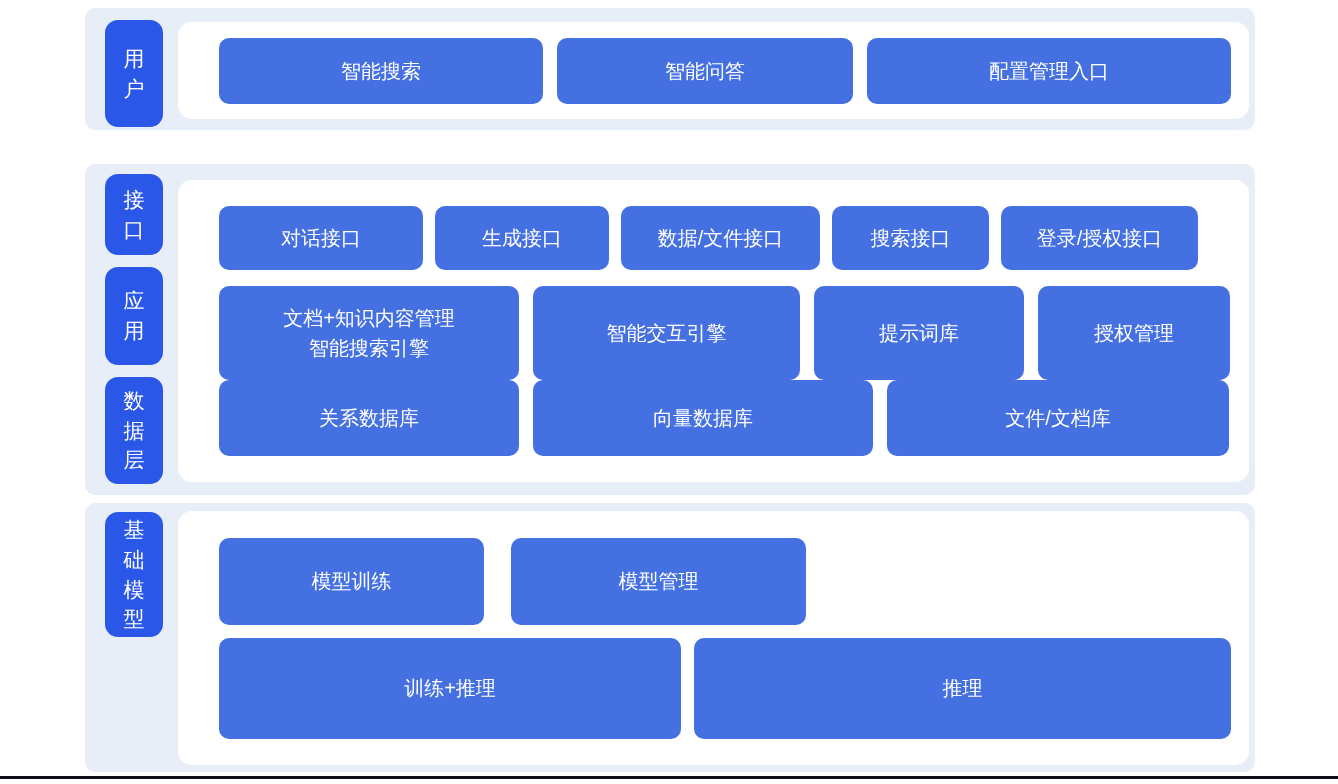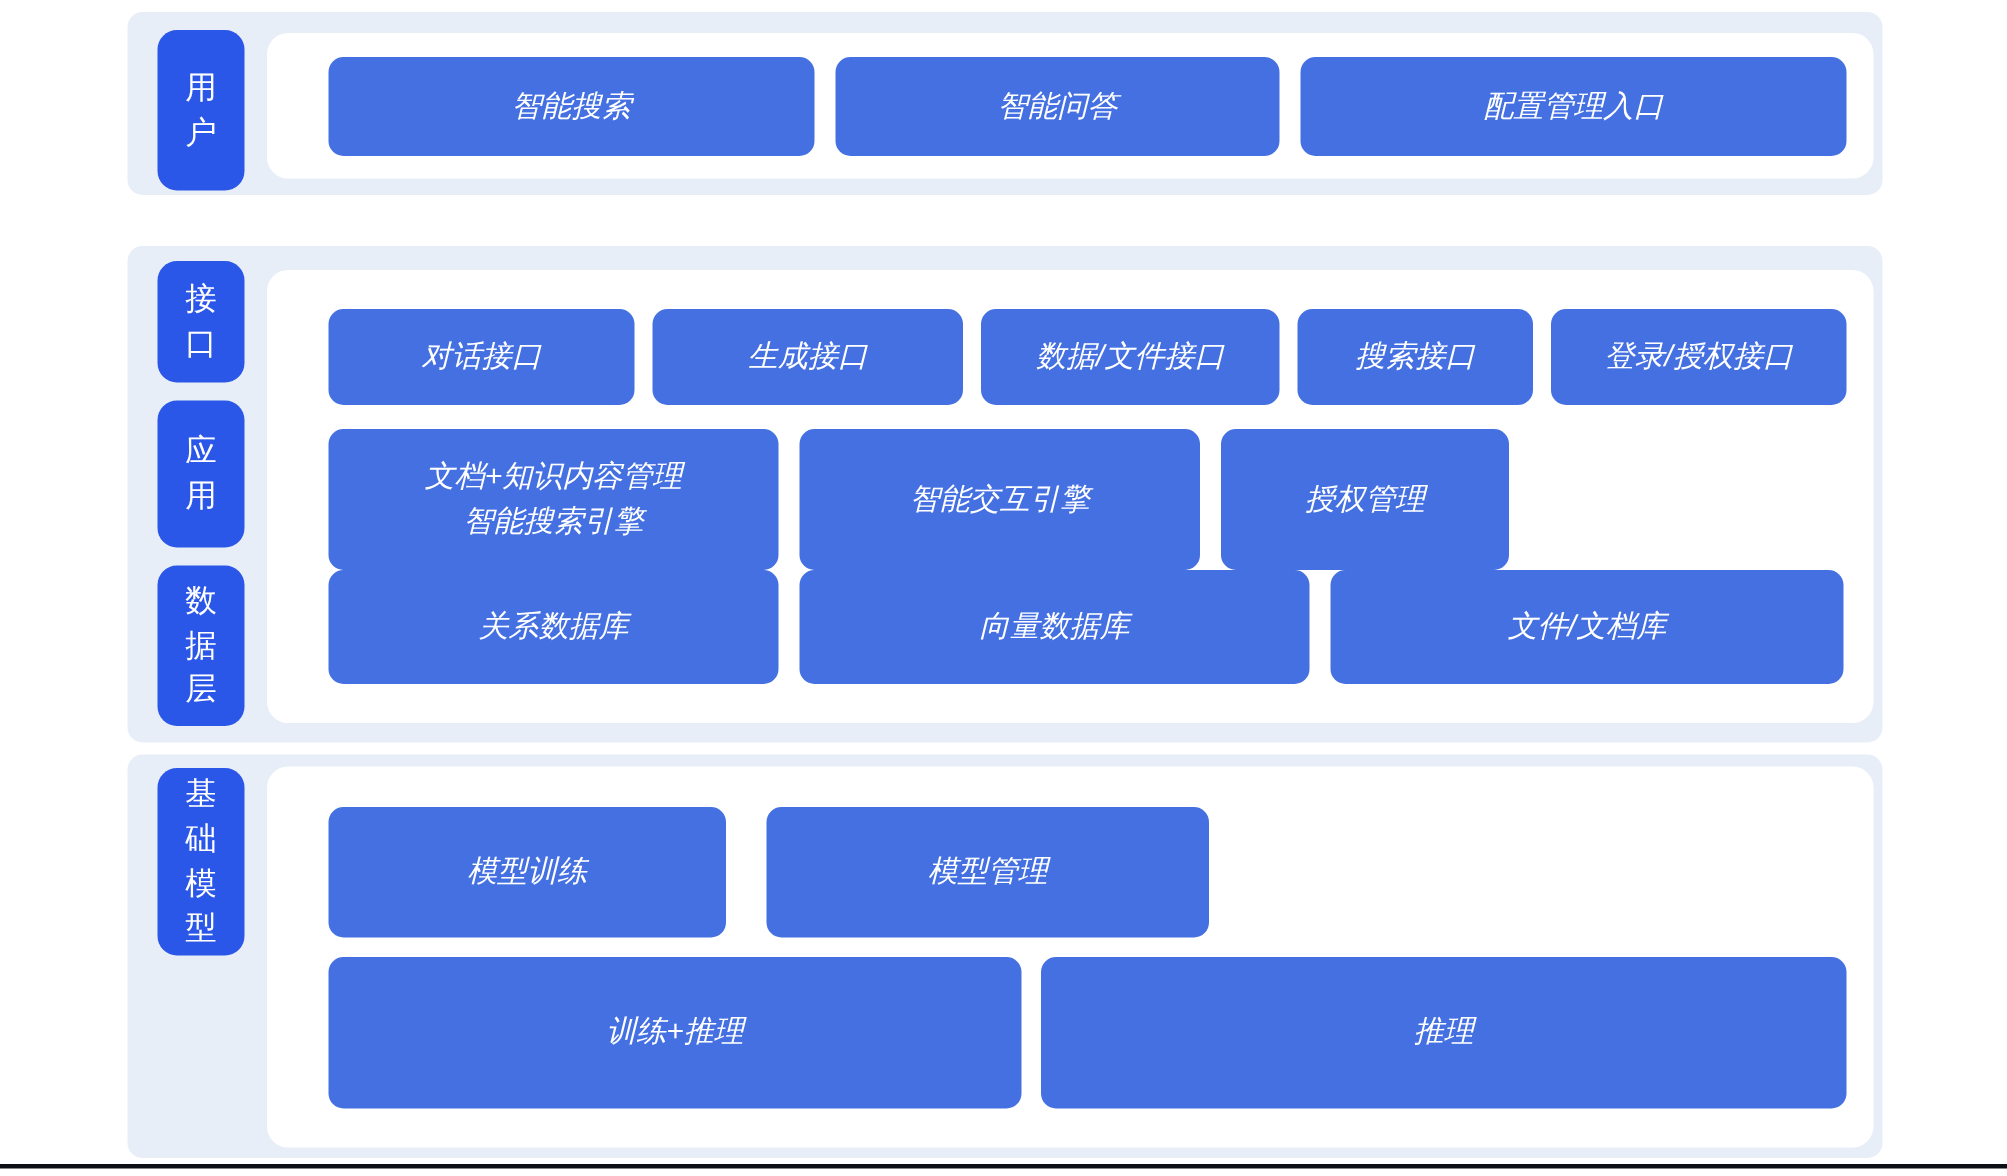--- a/index.html
+++ b/index.html
@@ -49,21 +49,20 @@
     position: absolute;
     left: 93px;
     right: 6px;
     background: var(--panel-bg);
     border-radius: 14px;
     display: flex;
     flex-direction: column;
     justify-content: center;
     padding-left: 41px;
     padding-right: 17px;
-    font-style: italic;
   }
   .row { display: flex; }
   .node {
     background: var(--node-bg);
     border-radius: 10px;
     color: var(--node-text);
     font-size: 20px;
     display: flex;
     flex-direction: column;
     align-items: center;
@@ -103,31 +102,32 @@
   </div>
   <div class="layer-label" style="top:103px;height:98px">
     <span class="vtext">应用</span>
   </div>
   <div class="layer-label" style="top:213px;height:107px">
     <span class="vtext">数据层</span>
   </div>
   <div class="panel" style="top:16px;bottom:13px">
     <div class="row" style="height:64px;gap:12px;margin-bottom:16px">
       <div class="node" style="width:204px">对话接口</div>
-      <div class="node" style="width:207px">生成接口</div>
+      <div class="node" style="width:174px">生成接口</div>
       <div class="node" style="width:199px">数据/文件接口</div>
       <div class="node" style="width:157px">搜索接口</div>
       <div class="node" style="width:197px">登录/授权接口</div>
     </div>
     <div class="row" style="height:94px;gap:14px;">
       <div class="node" style="width:300px">
         <span>文档+知识内容管理</span>
         <span>智能搜索引擎</span>
       </div>
       <div class="node" style="width:267px">智能交互引擎</div>
+      <div class="node" style="width:210px">提示词库</div>
       <div class="node" style="width:192px">授权管理</div>
     </div>
     <div class="row" style="height:76px;gap:14px">
       <div class="node" style="width:300px">关系数据库</div>
       <div class="node" style="width:340px">向量数据库</div>
       <div class="node" style="width:342px">文件/文档库</div>
     </div>
   </div>
 </section>
 

